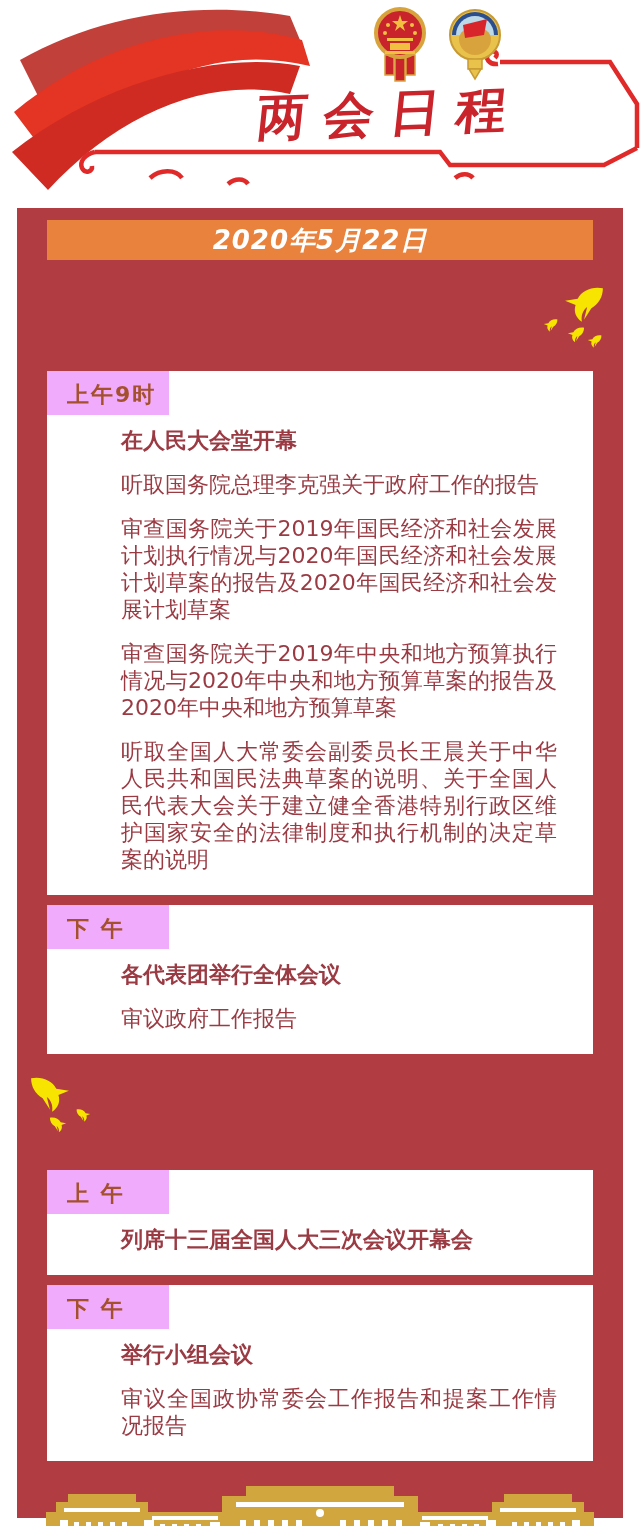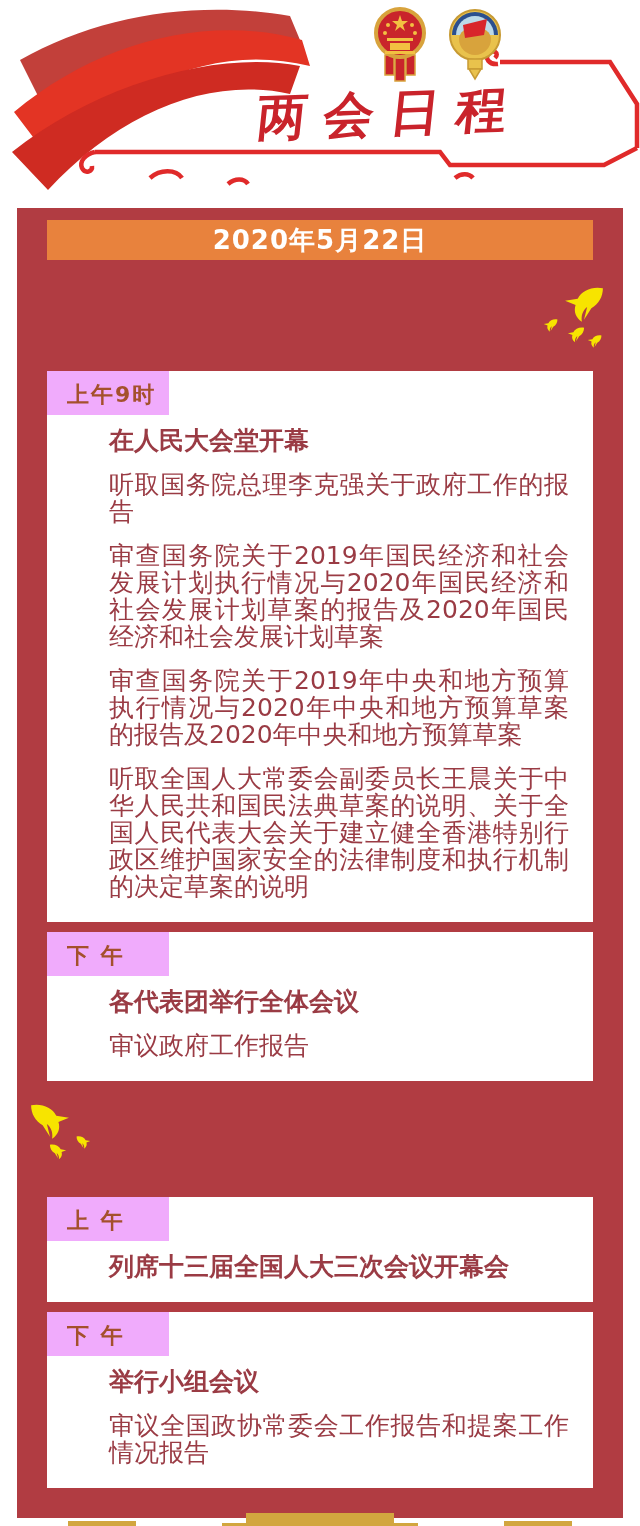--- a/index.html
+++ b/index.html
@@ -26,21 +26,21 @@
 
   
   .card {
     position:absolute; left:17px; top:208px;
     width:606px; height:1310px;
     background:#b13c42;
   }
   .date-banner {
     margin:12px 30px 0; height:40px; line-height:40px;
     background:#e8823d; color:#ffffff; text-align:center;
-    font-size:26px; font-weight:bold; letter-spacing:1px;
+    font-size:26px; font-weight:bold; letter-spacing:1px;font-style:italic;
   }
   .sec-row { position:relative; height:62px; text-align:center; }
   .sec-row.first  { margin-top:34px; }
   .sec-row.second { margin-top:32px; }
   .sec-title {
     display:inline-block; line-height:62px;
     color:#ffffff; font-size:30px; font-weight:bold; letter-spacing:2px;
   }
   .doves { position:absolute; width:64px; height:66px; }
   .doves.right { right:16px; top:-8px; }
@@ -50,21 +50,21 @@
   .wcard.mt15 { margin-top:15px; }
   .wcard.mt10 { margin-top:10px; }
   .wcard.mt22 { margin-top:22px; }
   .tlabel {
     width:122px; height:44px; background:#f0abfc;
     color:#a4502c; font-size:22px; font-weight:bold;
     padding:9px 0 0 20px; letter-spacing:2px;
   }
   .content { padding:8px 20px 22px 58px; }
   .content p {
-    margin:17px 4px 0; font-size:25px; line-height:27px;
+    margin:17px 16px 0; font-size:22px; line-height:27px;
     color:#9a3b44; text-align:justify;
   }
   .content p:first-child { margin-top:4px; }
   .content p.bold { font-weight:bold; }
 
   .building { display:block; margin:25px auto 0; }
 
   .footer {
     margin-top:10px; height:24px;
     display:flex; align-items:center; justify-content:center; gap:22px;

